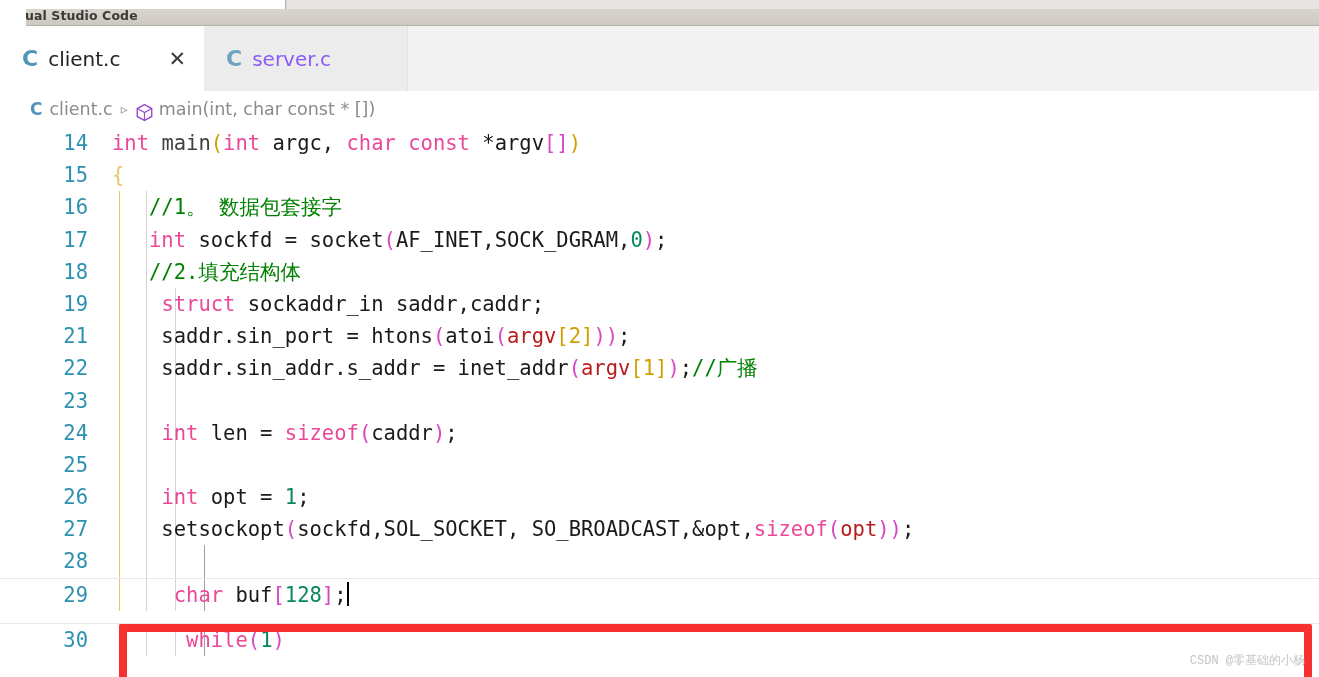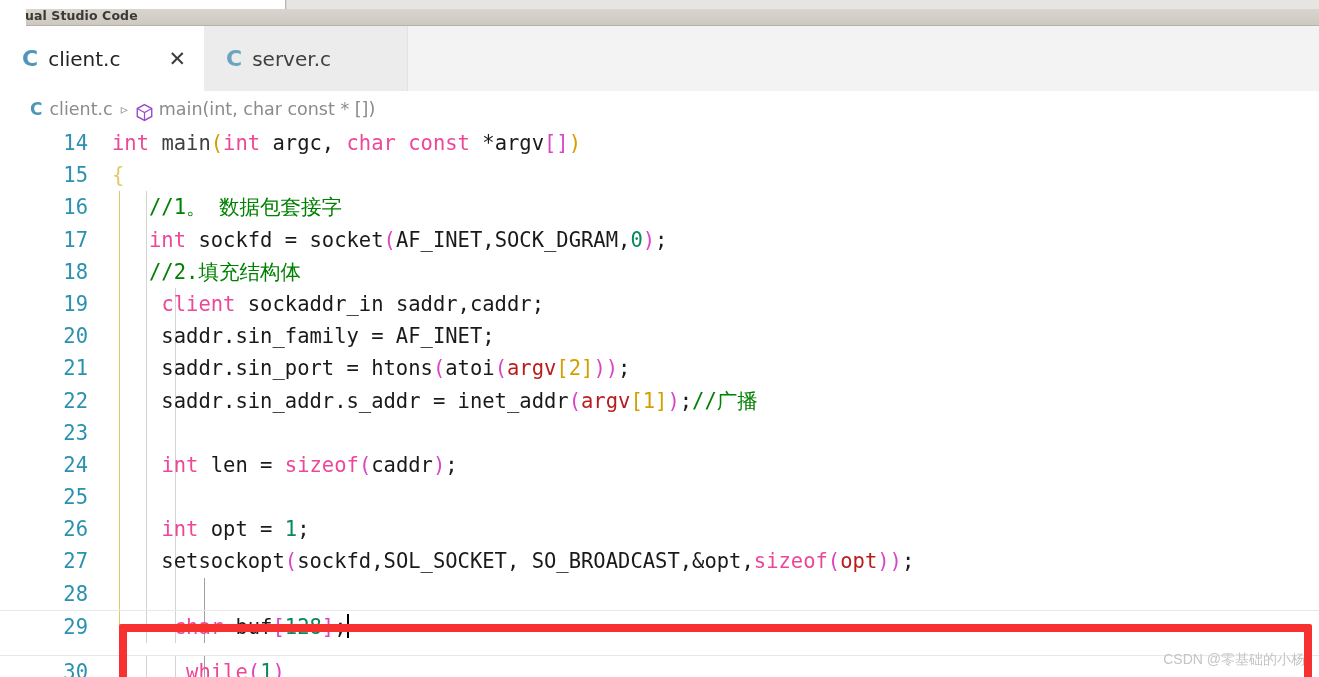--- a/index.html
+++ b/index.html
@@ -91,21 +91,21 @@
     color: #4e95b8;
     margin-right: 10px;
     line-height: 1;
   }
   .tab-label {
     font-family: "DejaVu Sans", sans-serif;
     font-size: 20px;
     color: #232323;
     white-space: nowrap;
   }
-  .tab.inactive .tab-label { color: #404040; }
+  .tab.inactive .tab-label { color: #8b5cf6; }
   .tab.inactive .c-icon { color: #6aa5c0; }
   .tab-close {
     position: absolute;
     right: 18px;
     top: 50%;
     transform: translateY(-50%);
     font-family: "DejaVu Sans", sans-serif;
     font-size: 21px;
     font-weight: bold;
     color: #3c3c3c;
@@ -233,22 +233,22 @@
     background: #000000;
     vertical-align: -4px;
     margin-left: 0px;
   }
 
   
   .watermark {
     position: absolute;
     right: 14px;
     bottom: 8px;
-    font-family: Liberation Sans, sans-serif;
-    font-size: 14px;
+    font-family: Liberation Mono, monospace;
+    font-size: 12px;
     color: #c4c4c4;
     white-space: nowrap;
     z-index: 40;
   }
 </style>
 </head>
 <body>
 
 <div id="app">
 
@@ -284,22 +284,21 @@
     <span class="bc-text">main(int, char const * [])</span>
   </div>
 
   <div class="editor">
     <div id="code-lines">
         <div class="code-line"><div class="lineno">14</div><div class="linecontent"><span class="kw">int</span><span class="op"> </span><span class="fn">main</span><span class="brkY">(</span><span class="kw">int</span><span class="id"> argc, </span><span class="kw">char</span><span class="op"> </span><span class="kw">const</span><span class="id"> *argv</span><span class="brk">[]</span><span class="brkY">)</span></div></div>
         <div class="code-line"><div class="lineno">15</div><div class="linecontent"><span class="brace">{</span></div></div>
         <div class="code-line"><div class="guide g0"></div><div class="guide g1"></div><div class="lineno">16</div><div class="linecontent"><span class="cmt">   //1。 数据包套接字</span></div></div>
         <div class="code-line"><div class="guide g0"></div><div class="guide g1"></div><div class="lineno">17</div><div class="linecontent"><span class="op">   </span><span class="kw">int</span><span class="id"> sockfd = socket</span><span class="par">(</span><span class="id">AF_INET,SOCK_DGRAM,</span><span class="num">0</span><span class="par">)</span><span class="id">;</span></div></div>
         <div class="code-line"><div class="guide g0"></div><div class="guide g1"></div><div class="lineno">18</div><div class="linecontent"><span class="cmt">   //2.填充结构体</span></div></div>
-        <div class="code-line"><div class="guide g0"></div><div class="guide g1"></div><div class="guide g2"></div><div class="lineno">19</div><div class="linecontent"><span class="op">    </span><span class="kw">client</span><span class="id"> sockaddr_in saddr,caddr;</span></div></div>
-        <div class="code-line"><div class="guide g0"></div><div class="guide g1"></div><div class="guide g2"></div><div class="lineno">20</div><div class="linecontent"><span class="id">    saddr.sin_family = AF_INET;</span></div></div>
+        <div class="code-line"><div class="guide g0"></div><div class="guide g1"></div><div class="guide g2"></div><div class="lineno">19</div><div class="linecontent"><span class="op">    </span><span class="kw">struct</span><span class="id"> sockaddr_in saddr,caddr;</span></div></div>
         <div class="code-line"><div class="guide g0"></div><div class="guide g1"></div><div class="guide g2"></div><div class="lineno">21</div><div class="linecontent"><span class="id">    saddr.sin_port = htons</span><span class="par">(</span><span class="id">atoi</span><span class="par">(</span><span class="var">argv</span><span class="brkY">[</span><span class="num2">2</span><span class="brkY">]</span><span class="par">)</span><span class="par">)</span><span class="id">;</span></div></div>
         <div class="code-line"><div class="guide g0"></div><div class="guide g1"></div><div class="guide g2"></div><div class="lineno">22</div><div class="linecontent"><span class="id">    saddr.sin_addr.s_addr = inet_addr</span><span class="par">(</span><span class="var">argv</span><span class="brkY">[</span><span class="num2">1</span><span class="brkY">]</span><span class="par">)</span><span class="id">;</span><span class="cmt">//广播</span></div></div>
         <div class="code-line"><div class="guide g0"></div><div class="guide g1"></div><div class="guide g2"></div><div class="lineno">23</div><div class="linecontent"></div></div>
         <div class="code-line"><div class="guide g0"></div><div class="guide g1"></div><div class="guide g2"></div><div class="lineno">24</div><div class="linecontent"><span class="op">    </span><span class="kw">int</span><span class="id"> len = </span><span class="kw">sizeof</span><span class="par">(</span><span class="id">caddr</span><span class="par">)</span><span class="id">;</span></div></div>
         <div class="code-line"><div class="guide g0"></div><div class="guide g1"></div><div class="guide g2"></div><div class="lineno">25</div><div class="linecontent"></div></div>
         <div class="code-line"><div class="guide g0"></div><div class="guide g1"></div><div class="guide g2"></div><div class="lineno">26</div><div class="linecontent"><span class="op">    </span><span class="kw">int</span><span class="id"> opt = </span><span class="num">1</span><span class="id">;</span></div></div>
         <div class="code-line"><div class="guide g0"></div><div class="guide g1"></div><div class="guide g2"></div><div class="lineno">27</div><div class="linecontent"><span class="id">    setsockopt</span><span class="par">(</span><span class="id">sockfd,SOL_SOCKET, SO_BROADCAST,&amp;opt,</span><span class="kw">sizeof</span><span class="par">(</span><span class="var">opt</span><span class="par">)</span><span class="par">)</span><span class="id">;</span></div></div>
         <div class="code-line"><div class="guide g0"></div><div class="guide g1"></div><div class="guide g2"></div><div class="guide g3"></div><div class="lineno">28</div><div class="linecontent"></div></div>
         <div class="code-line curline"><div class="guide g0"></div><div class="guide g1"></div><div class="guide g2"></div><div class="guide g3"></div><div class="lineno">29</div><div class="linecontent"><span class="op">     </span><span class="kw">char</span><span class="id"> buf</span><span class="brk">[</span><span class="num">128</span><span class="brk">]</span><span class="id">;</span><span class="caret"></span></div></div>
         <div class="code-line"><div class="guide g0"></div><div class="guide g1"></div><div class="guide g2"></div><div class="guide g3"></div><div class="lineno">30</div><div class="linecontent"><span class="op">      </span><span class="kw">while</span><span class="par">(</span><span class="num">1</span><span class="par">)</span></div></div>

